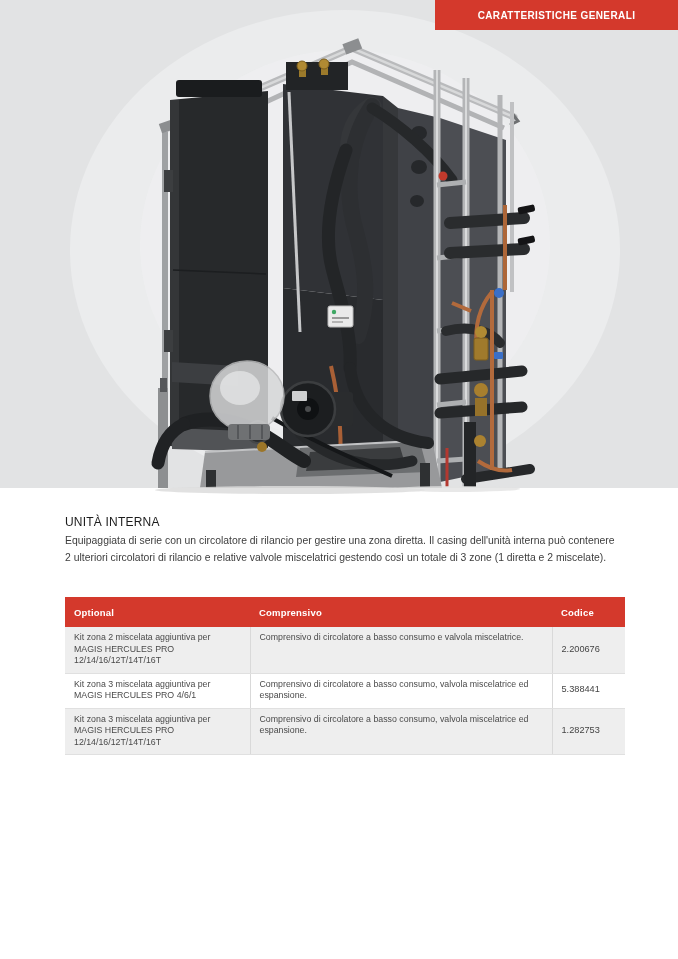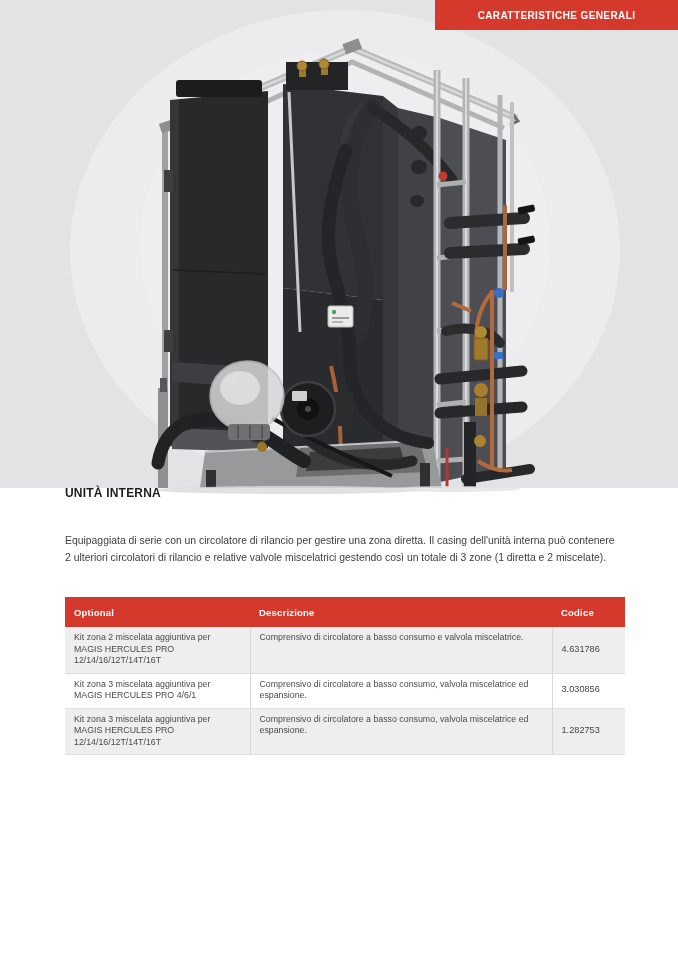--- a/index.html
+++ b/index.html
@@ -16,22 +16,22 @@
   
   .banner {
     position:absolute; left:435px; top:0; width:243px; height:30px;
     background:var(--accent-red, #d4392c);
     display:flex; align-items:center; justify-content:center;
     color:#fff; font-size:10px; font-weight:bold; letter-spacing:.4px;
     z-index:5;
   }
   
   .section-title {
-    position:absolute; left:65px; top:486px;
-    font-size:12px; font-weight:bold; color:#1c1c1c; letter-spacing:.2px;
+    position:absolute; left:65px; top:515px;
+    font-size:12px; font-weight:normal; color:#1c1c1c; letter-spacing:.2px;
   }
   .section-body {
     position:absolute; left:65px; top:532px; width:558px;
     font-size:10.4px; line-height:17px; color:var(--text-dark, #3d3d3d);
   }
   
   .optional-table {
     position:absolute; left:65px; top:597px; width:560px;
     border-collapse:collapse; table-layout:fixed;
   }
@@ -205,34 +205,34 @@
 
   <table class="optional-table">
     <colgroup>
         <col class="c1">
         <col class="c2">
         <col class="c3">
       </colgroup>
     <thead>
       <tr>
         <th>Optional</th>
-        <th>Descrizione</th>
+        <th>Comprensivo</th>
         <th>Codice</th>
       </tr>
     </thead>
     <tbody>
       <tr>
         <td>Kit zona 2 miscelata aggiuntiva per MAGIS HERCULES PRO 12/14/16/12T/14T/16T</td>
         <td>Comprensivo di circolatore a basso consumo e valvola miscelatrice.</td>
-        <td class="codice">4.631786</td>
+        <td class="codice">2.200676</td>
       </tr>
       <tr>
         <td>Kit zona 3 miscelata aggiuntiva per MAGIS HERCULES PRO 4/6/1</td>
         <td>Comprensivo di circolatore a basso consumo, valvola miscelatrice ed espansione.</td>
-        <td class="codice">3.030856</td>
+        <td class="codice">5.388441</td>
       </tr>
       <tr>
         <td>Kit zona 3 miscelata aggiuntiva per MAGIS HERCULES PRO 12/14/16/12T/14T/16T</td>
         <td>Comprensivo di circolatore a basso consumo, valvola miscelatrice ed espansione.</td>
         <td class="codice">1.282753</td>
       </tr>
     </tbody>
   </table>
 
   <span class="page-number">19</span>

